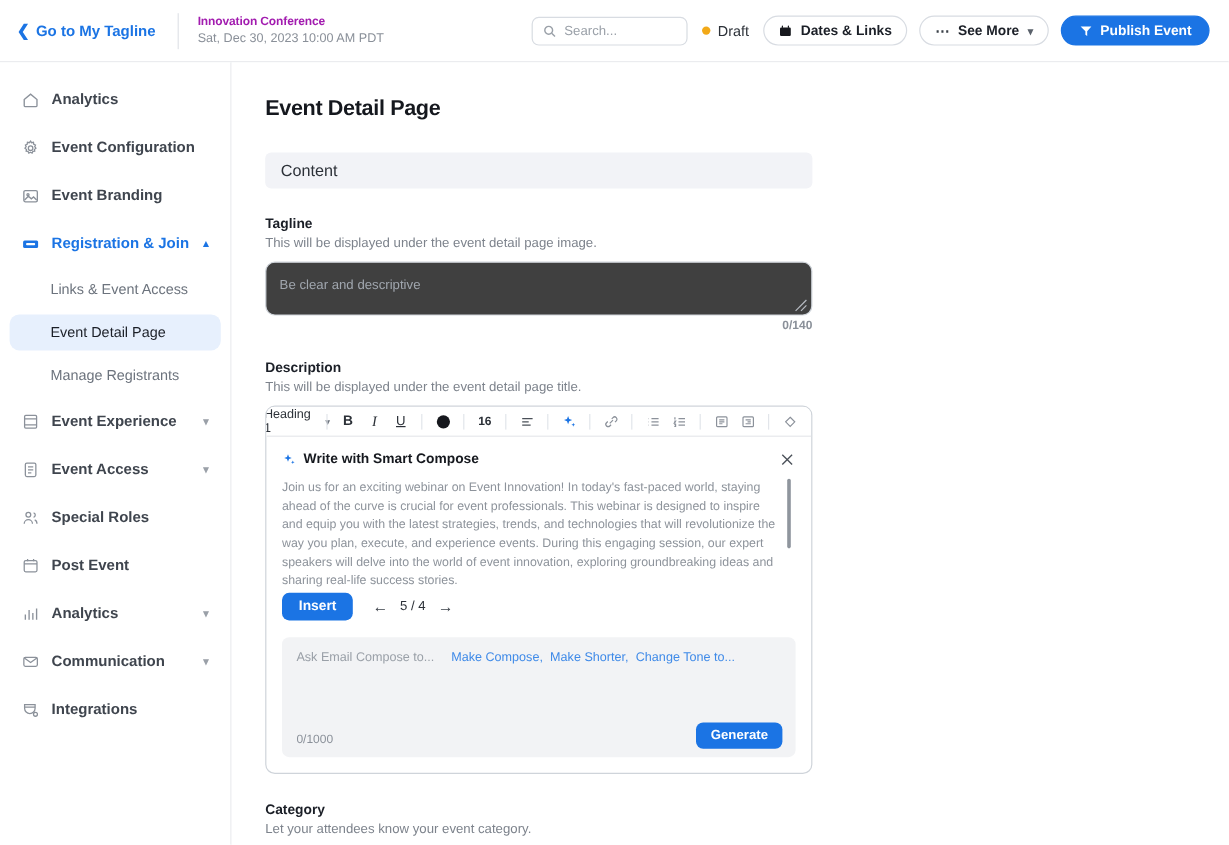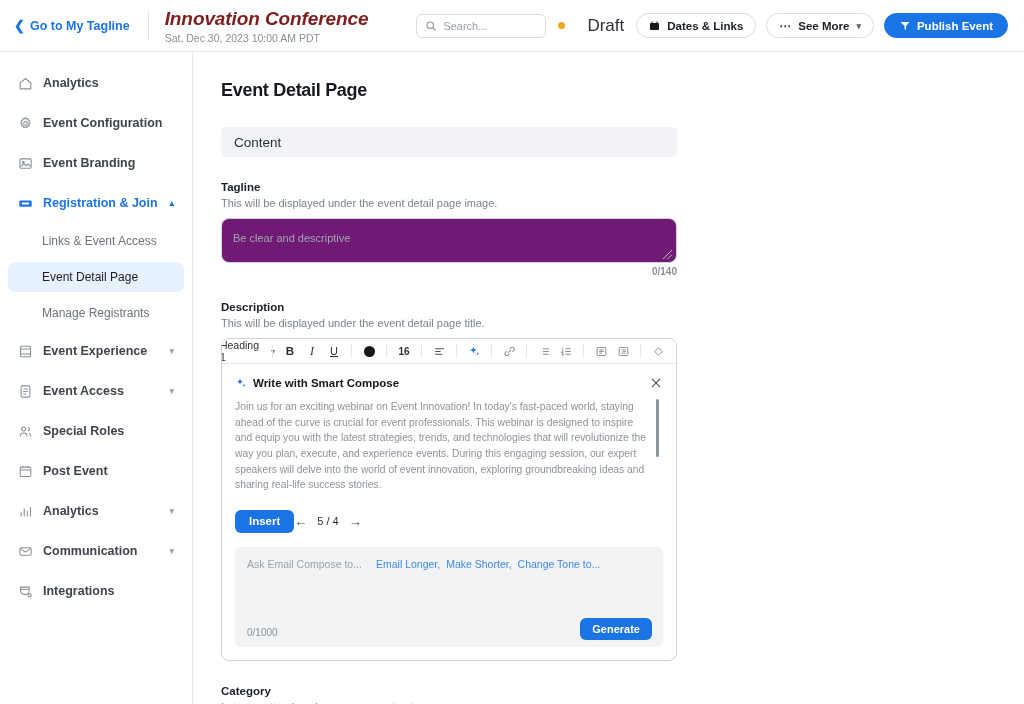--- a/index.html
+++ b/index.html
@@ -21,41 +21,41 @@
     padding: 0 16px 0 14px;
   }
   .back-link {
     display: flex; align-items: center; gap: 5px;
     color: #1b74e4; font-size: 12.5px; font-weight: 700;
     cursor: pointer; white-space: nowrap;
   }
   .back-chevron { font-size: 13px; line-height: 1; color:#1b74e4; }
   .topbar-divider { width: 1px; height: 30px; background: #e0e3e8; margin: 0 16px 0 18px; }
   .event-meta { display: flex; flex-direction: column; gap: 2px; }
-  .event-title { font-size: 19px; font-weight: 700; color: #7f1d1d; letter-spacing: -0.1px; font-style: italic; }
+  .event-title { font-size: 10px; font-weight: 700; color: #a21caf; letter-spacing: -0.1px; }
   .event-sub { font-size: 10.5px; color: #8a9099; }
   .topbar-spacer { flex: 1 1 auto; }
 
   .topbar-right { display: flex; align-items: center; gap: 10px; }
   .search-box {
     width: 130px; height: 24px;
     border: 1px solid #d8dce2; border-radius: 6px;
     display: flex; align-items: center; gap: 6px;
     padding: 0 8px; background: #fff;
   }
   .search-box input {
     border: none; outline: none; background: transparent;
     font-size: 11px; font-family: inherit; color: #3b4149; width: 100%;
   }
   .search-box input::placeholder { color: #9aa0a8; }
   .mini-icon { width: 12px; height: 12px; display: block; flex: none; }
 
   .status-chip {
-    display: flex; align-items: center; gap: 22px;
-    font-size: 17px; color: #2c3138; font-weight: 400; padding: 0 2px;
+    display: flex; align-items: center; gap: 6px;
+    font-size: 12px; color: #2c3138; font-weight: 400; padding: 0 2px;
     cursor: pointer;
   }
   .status-dot { width: 7px; height: 7px; border-radius: 50%; background: #f2a918; flex: none; }
 
   .btn {
     height: 25px; border-radius: 13px;
     display: inline-flex; align-items: center; gap: 6px;
     padding: 0 12px; font-size: 11.5px; font-weight: 700;
     border: 1px solid #d8dce2; background: #fff; color: #1b1f27;
     cursor: pointer; white-space: nowrap; font-family: inherit;
@@ -104,21 +104,21 @@
     font-size: 13.5px; color: #2c3138;
   }
 
   .field { width: 456px; margin-top: 24px; }
   .field-label { font-size: 11.5px; font-weight: 700; color: #1b1f27; }
   .field-hint { font-size: 11px; color: #7d838c; margin-top: 4px; }
 
   .textarea-wrap {
     margin-top: 9px; position: relative;
     border: 1px solid #cfd4da; border-radius: 8px;
-    height: 45px; background: #701a75; padding: 9px 11px;
+    height: 45px; background: #404040; padding: 9px 11px;
   }
   .textarea-wrap .ph { font-size: 11px; color: #a0a6ae; }
   .resize-handle {
     position: absolute; right: 3px; bottom: 2px; width: 12px; height: 12px;
     color: #b7bcc3;
   }
   .counter { font-size: 10px; color: #8a9099; text-align: right; margin-top: 3px; font-weight: bold; }
 
   
   .editor {
@@ -159,21 +159,21 @@
 
   .compose-body { position: relative; margin-top: 9px; padding-right: 16px; }
   .compose-text {
     font-size: 10.3px; line-height: 1.52; color: #8d939b; text-align: left;
   }
   .compose-scroll {
     position: absolute; right: 4px; top: 0; width: 3px; height: 58px;
     background: #8f959d; border-radius: 2px;
   }
 
-  .compose-actions { display: flex; align-items: center; margin-top: 17px; }
+  .compose-actions { display: flex; align-items: center; gap: 16px; margin-top: 1px; }
   .insert-btn {
     background: #1b74e4; color: #fff; border: none; border-radius: 6px;
     height: 23px; padding: 0 14px; font-size: 11.5px; font-weight: 700;
     font-family: inherit; cursor: pointer;
   }
   .pager { display: flex; align-items: center; gap: 10px; font-size: 11px; color: #2c3138; }
   .pager .arrow { color: #3b4149; cursor: pointer; font-size: 13px; line-height: 1; }
 
   .prompt-box {
     margin-top: 14px; background: #f2f3f5; border-radius: 6px;
@@ -510,21 +510,21 @@
                 <span class="arrow">←</span>
                 <span>5 / 4</span>
                 <span class="arrow">→</span>
               </div>
             </div>
 
             <div class="prompt-box">
               <div class="prompt-row">
                 <span class="prompt-ph">Ask Email Compose to...</span>
                 <span class="quick-actions">
-                  <span class="quick-action">Email Longer,</span>
+                  <span class="quick-action">Make Compose,</span>
                   <span class="quick-action">Make Shorter,</span>
                   <span class="quick-action">Change Tone to...</span>
                 </span>
               </div>
               <div class="prompt-counter">0/1000</div>
               <button class="generate-btn">Generate</button>
             </div>
           </div>
 
         </div>

